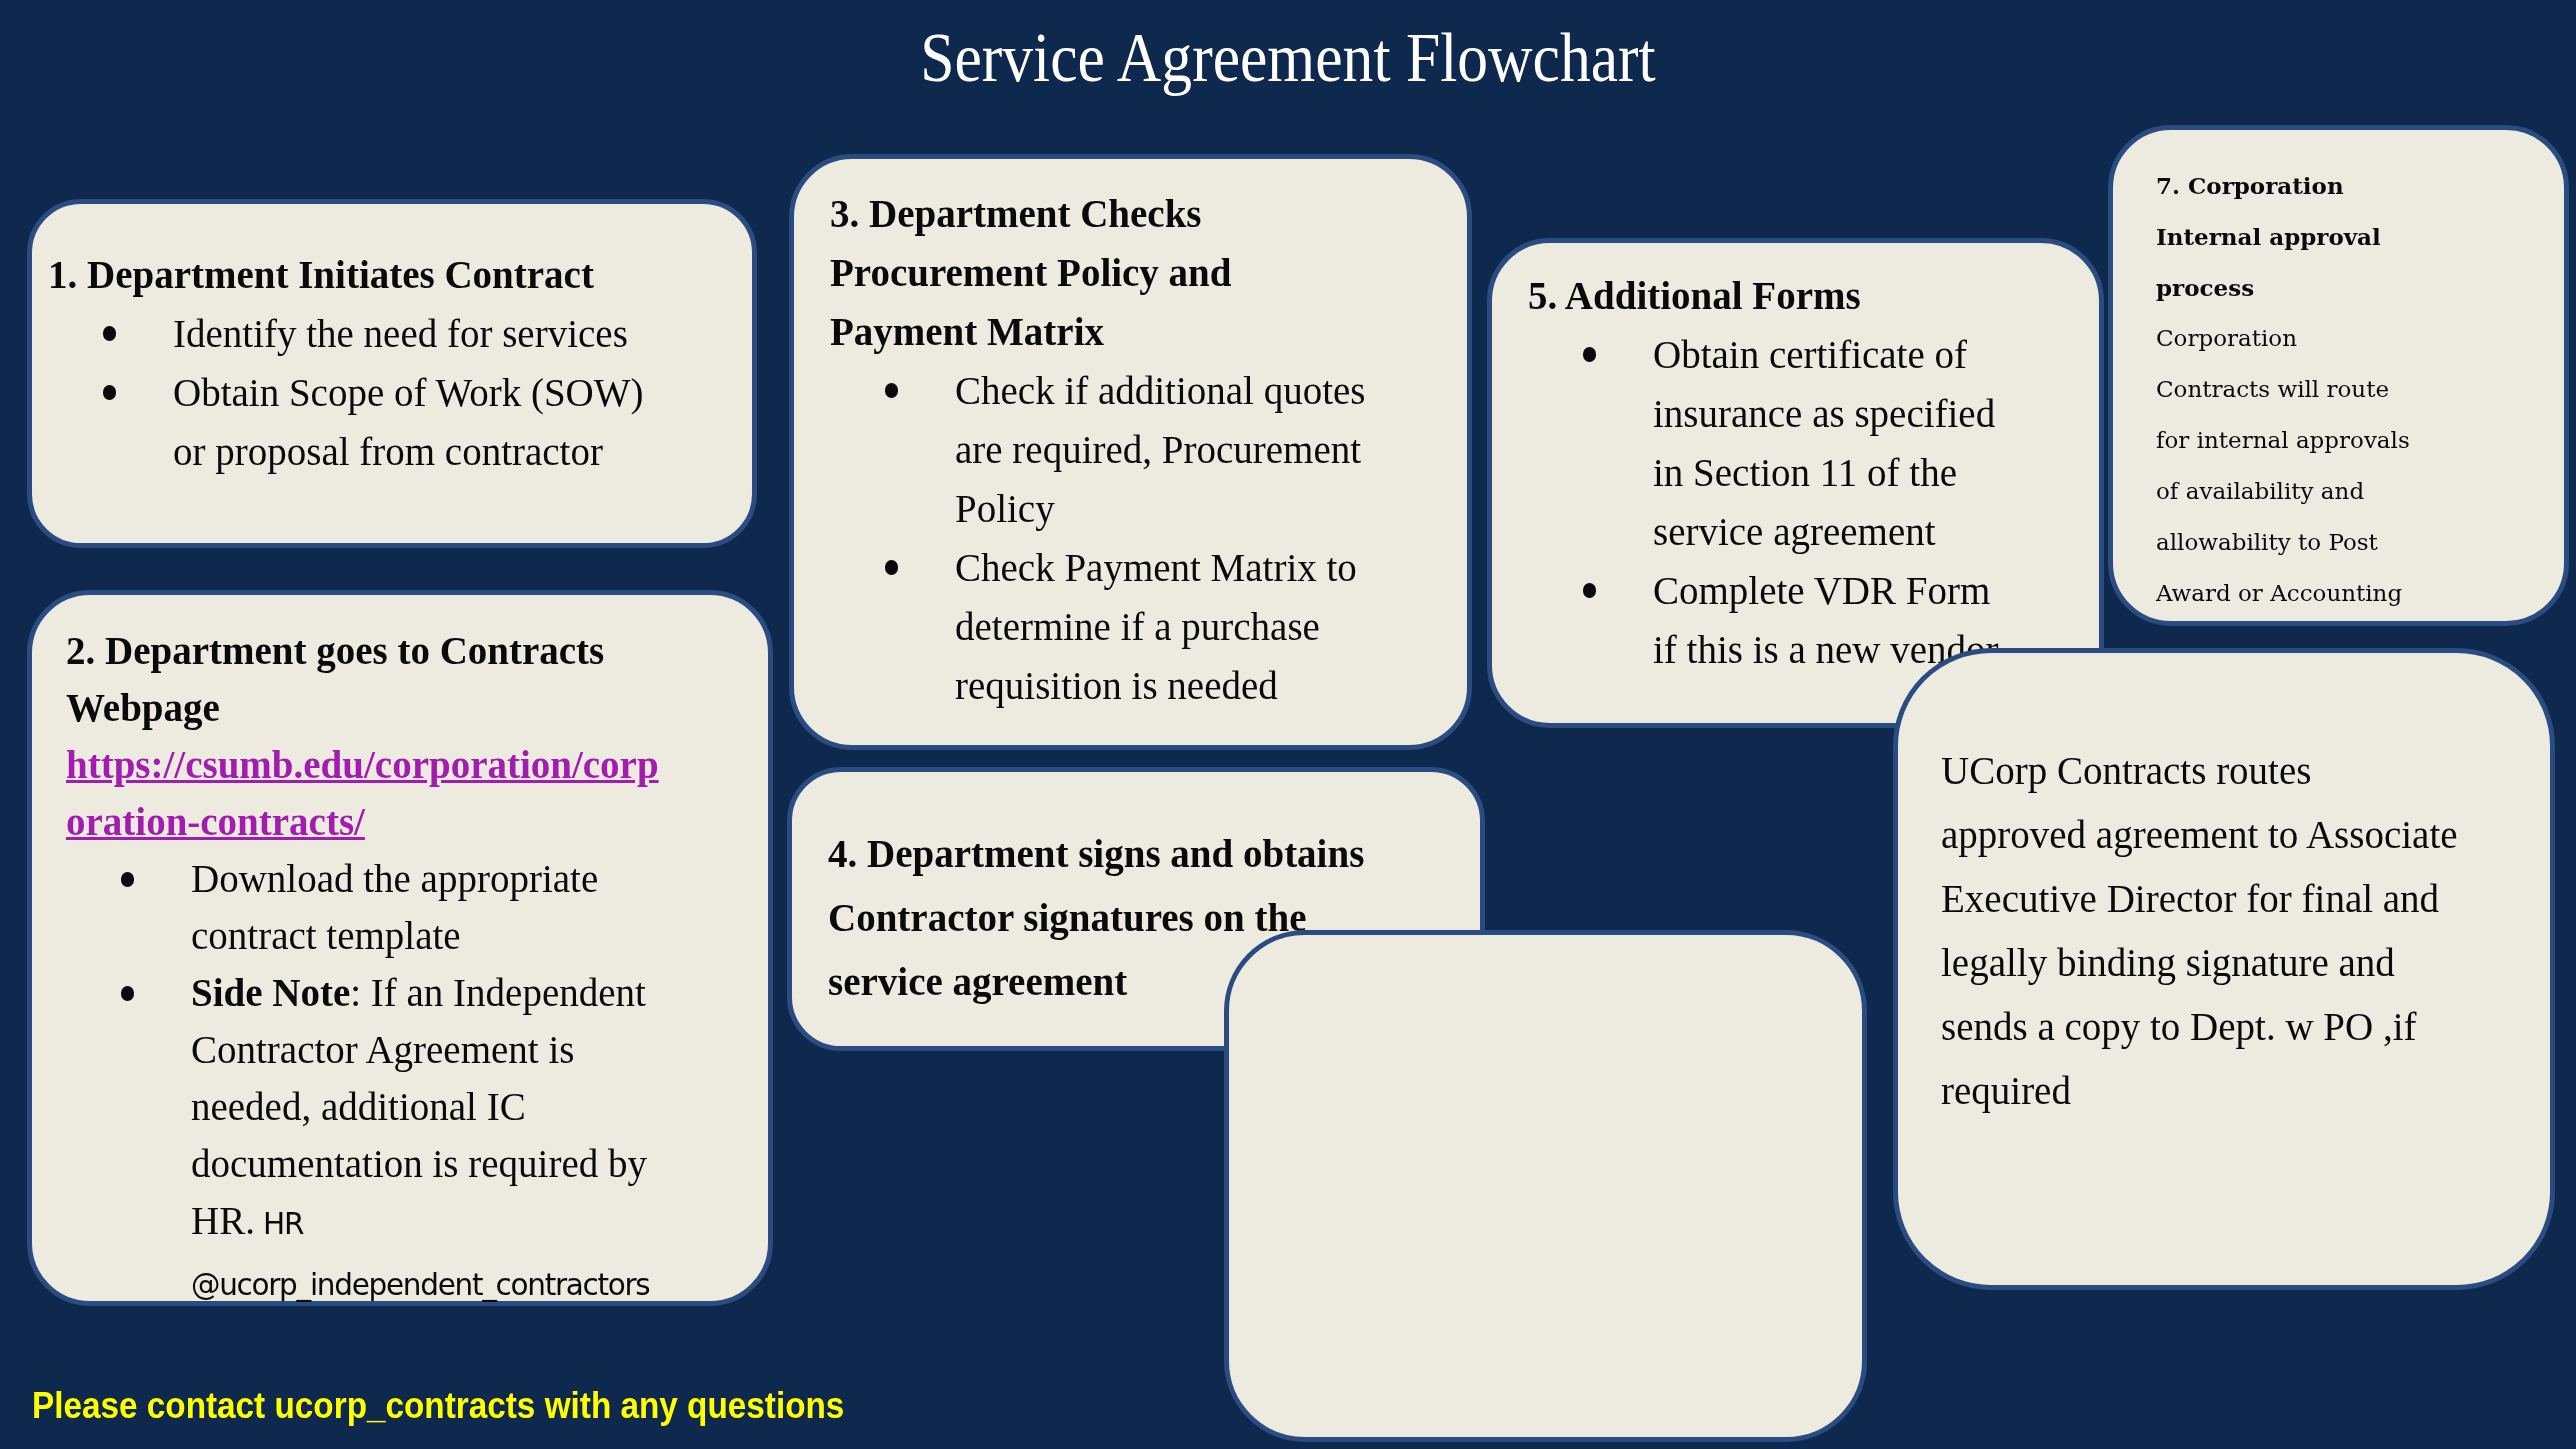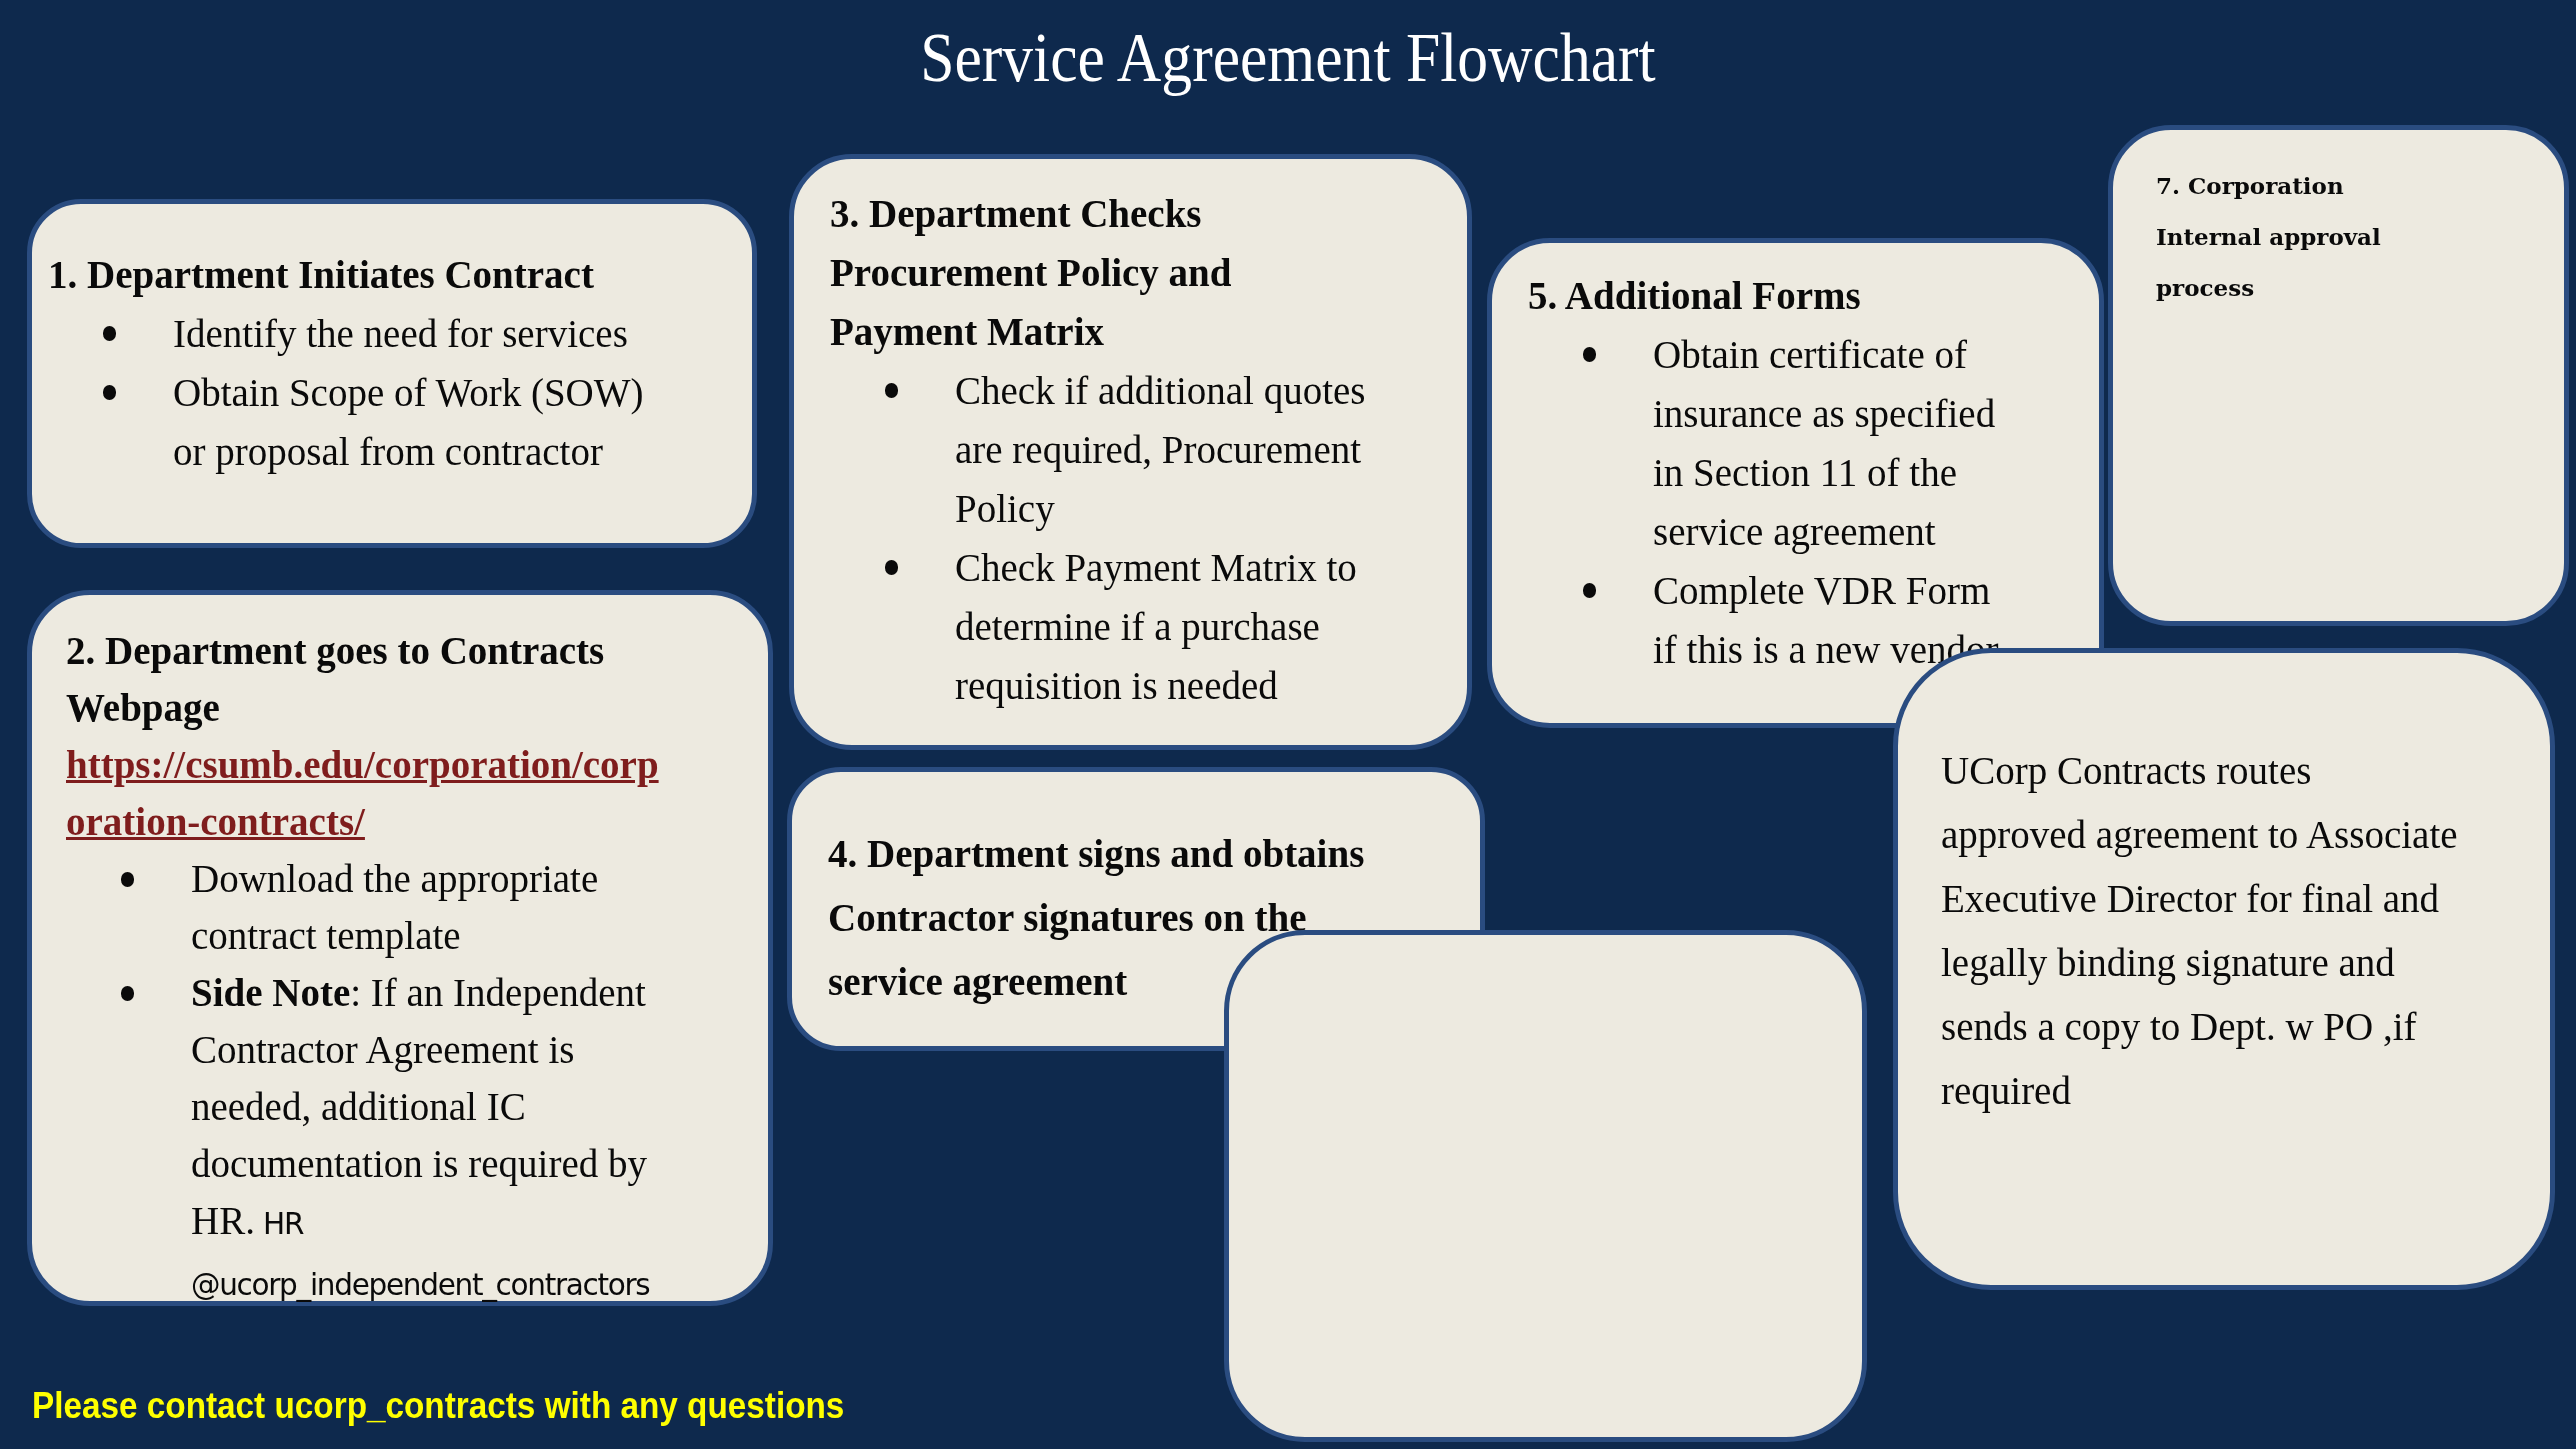--- a/index.html
+++ b/index.html
@@ -38,21 +38,21 @@
   }
   ul.bullets li::before {
     content:"";
     position:absolute;
     left:55px; top:22.4px;
     width:13.4px; height:14.3px;
     background:#0a0a0a;
     border-radius:50%;
   }
   a.weblink {
-    color:#7f1d1d;
+    color:#a21caf;
     font-weight:bold;
     text-decoration:underline;
     white-space:pre-line;
     display:block;
   }
   .small-sans {
     font-family:"DejaVu Sans", sans-serif;
     font-size:29.5px;
     letter-spacing:-1.3px;
     white-space:pre-line;
@@ -143,20 +143,26 @@
 service agreement</li>
     <li>Complete VDR Form
 if this is a new vendor</li>
   </ul>
 </div>
 
 <div class="box" id="box7">
   <div class="heading">7. Corporation
 Internal approval
 process</div>
+  <div class="body-text">Corporation
+Contracts will route
+for internal approvals
+of availability and
+allowability to Post
+Award or Accounting</div>
 </div>
 
 <div class="box" id="box6">
 </div>
 
 <div class="box" id="box8">
   <div class="body-text">UCorp Contracts routes
 approved agreement to Associate
 Executive Director for final and
 legally binding signature and

